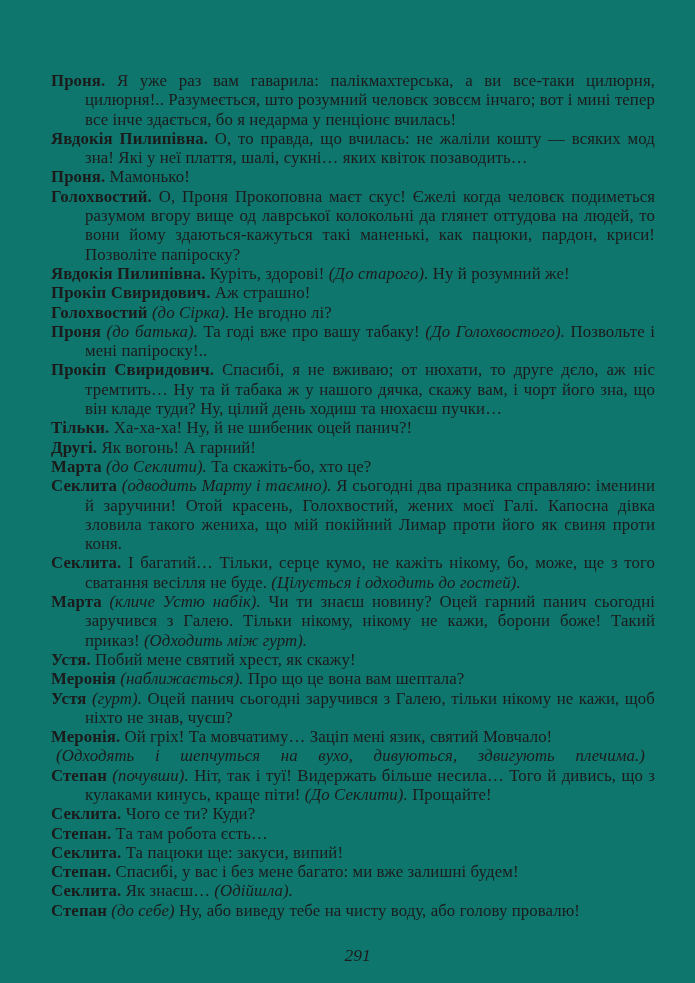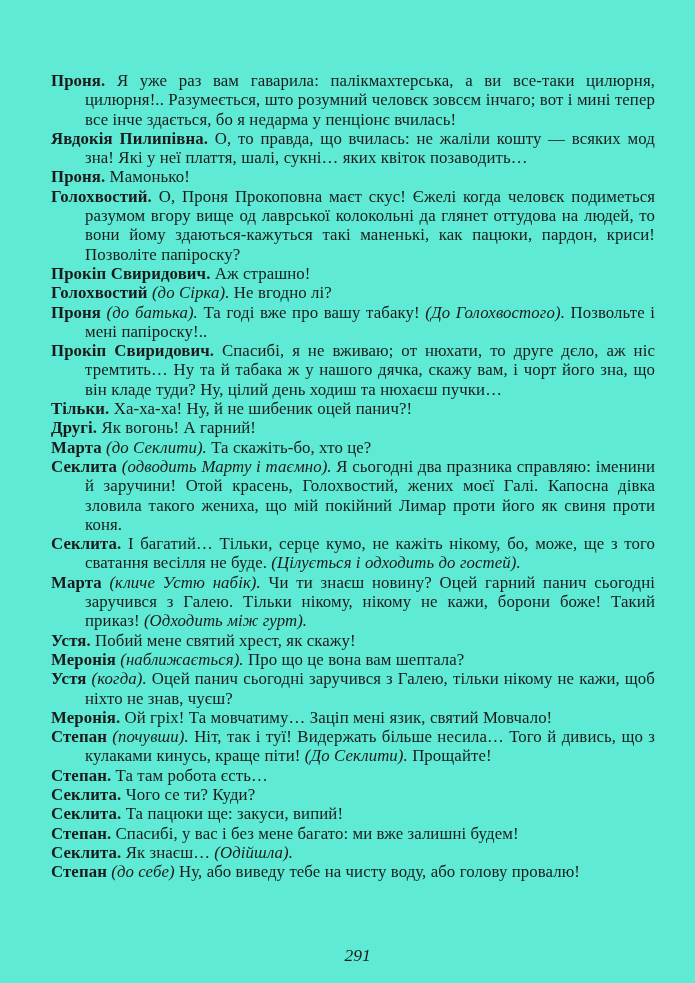--- a/index.html
+++ b/index.html
@@ -4,21 +4,21 @@
 <style>
   html, body {
     margin: 0;
     padding: 0;
     background: #ffffff;
   }
   .page {
     position: relative;
     width: 695px;
     height: 983px;
-    background: #5eead4;
+    background: #0f766e;
     color: #1b1b1b;
     font-family: "Liberation Serif", "DejaVu Serif", serif;
     overflow: hidden;
     box-sizing: border-box;
   }
   .text-block {
     padding: 71px 40px 0 51px;
     font-size: 16.8px;
     line-height: 19.3px;
     letter-spacing: 0.1px;
@@ -53,36 +53,38 @@
 </style>
 </head>
 <body>
 
 <div class="page">
   <div class="text-block">
       <p class="speech"><span class="seg-bold">Проня.</span><span class="seg-normal"> Я уже раз вам гаварила: палікмахтерська, а ви все-таки цилюрня, цилюрня!.. Разумеється, што розумний человєк зовсєм інчаго; вот і мині тепер все інче здається, бо я недарма у пенціонє вчилась!</span></p>
       <p class="speech"><span class="seg-bold">Явдокія Пилипівна.</span><span class="seg-normal"> О, то правда, що вчилась: не жаліли кошту — всяких мод зна! Які у неї плаття, шалі, сукні… яких квіток позаводить…</span></p>
       <p class="speech"><span class="seg-bold">Проня.</span><span class="seg-normal"> Мамонько!</span></p>
       <p class="speech"><span class="seg-bold">Голохвостий.</span><span class="seg-normal"> О, Проня Прокоповна маєт скус! Єжелі когда человєк подиметься разумом вгору вище од лаврської колокольні да глянет оттудова на людей, то вони йому здаються-кажуться такі маненькі, как пацюки, пардон, криси! Позволіте папіроску?</span></p>
+      <p class="speech"><span class="seg-bold">Явдокія Пилипівна.</span><span class="seg-normal"> Куріть, здорові! </span><span class="seg-italic">(До старого).</span><span class="seg-normal"> Ну й розумний же!</span></p>
       <p class="speech"><span class="seg-bold">Прокіп Свиридович.</span><span class="seg-normal"> Аж страшно!</span></p>
       <p class="speech"><span class="seg-bold">Голохвостий</span><span class="seg-italic"> (до Сірка).</span><span class="seg-normal"> Не вгодно лі?</span></p>
       <p class="speech"><span class="seg-bold">Проня</span><span class="seg-italic"> (до батька).</span><span class="seg-normal"> Та годі вже про вашу табаку! </span><span class="seg-italic">(До Голохвостого).</span><span class="seg-normal"> Позвольте і мені папіроску!..</span></p>
       <p class="speech"><span class="seg-bold">Прокіп Свиридович.</span><span class="seg-normal"> Спасибі, я не вживаю; от нюхати, то друге дєло, аж ніс тремтить… Ну та й табака ж у нашого дячка, скажу вам, і чорт його зна, що він кладе туди? Ну, цілий день ходиш та нюхаєш пучки…</span></p>
       <p class="speech"><span class="seg-bold">Тільки.</span><span class="seg-normal"> Ха-ха-ха! Ну, й не шибеник оцей панич?!</span></p>
       <p class="speech"><span class="seg-bold">Другі.</span><span class="seg-normal"> Як вогонь! А гарний!</span></p>
       <p class="speech"><span class="seg-bold">Марта</span><span class="seg-italic"> (до Секлити).</span><span class="seg-normal"> Та скажіть-бо, хто це?</span></p>
       <p class="speech"><span class="seg-bold">Секлита</span><span class="seg-italic"> (одводить Марту і таємно).</span><span class="seg-normal"> Я сьогодні два празника справляю: іменини й заручини! Отой красень, Голохвостий, жених моєї Галі. Капосна дівка зловила такого жениха, що мій покійний Лимар проти його як свиня проти коня.</span></p>
       <p class="speech"><span class="seg-bold">Секлита.</span><span class="seg-normal"> І багатий… Тільки, серце кумо, не кажіть нікому, бо, може, ще з того сватання весілля не буде. </span><span class="seg-italic">(Цілується і одходить до гостей).</span></p>
       <p class="speech"><span class="seg-bold">Марта</span><span class="seg-italic"> (кличе Устю набік).</span><span class="seg-normal"> Чи ти знаєш новину? Оцей гарний панич сьогодні заручився з Галею. Тільки нікому, нікому не кажи, борони боже! Такий приказ! </span><span class="seg-italic">(Одходить між гурт).</span></p>
       <p class="speech"><span class="seg-bold">Устя.</span><span class="seg-normal"> Побий мене святий хрест, як скажу!</span></p>
       <p class="speech"><span class="seg-bold">Меронія</span><span class="seg-italic"> (наближається).</span><span class="seg-normal"> Про що це вона вам шептала?</span></p>
-      <p class="speech"><span class="seg-bold">Устя</span><span class="seg-italic"> (когда).</span><span class="seg-normal"> Оцей панич сьогодні заручився з Галею, тільки нікому не кажи, щоб ніхто не знав, чуєш?</span></p>
+      <p class="speech"><span class="seg-bold">Устя</span><span class="seg-italic"> (гурт).</span><span class="seg-normal"> Оцей панич сьогодні заручився з Галею, тільки нікому не кажи, щоб ніхто не знав, чуєш?</span></p>
       <p class="speech"><span class="seg-bold">Меронія.</span><span class="seg-normal"> Ой гріх! Та мовчатиму… Заціп мені язик, святий Мовчало!</span></p>
+      <p class="direction"><span class="seg-italic">(Одходять і шепчуться на вухо, дивуються, здвигують плечима.)</span></p>
       <p class="speech"><span class="seg-bold">Степан</span><span class="seg-italic"> (почувши).</span><span class="seg-normal"> Ніт, так і туї! Видержать більше несила… Того й дивись, що з кулаками кинусь, краще піти! </span><span class="seg-italic">(До Секлити).</span><span class="seg-normal"> Прощайте!</span></p>
+      <p class="speech"><span class="seg-bold">Секлита.</span><span class="seg-normal"> Чого се ти? Куди?</span></p>
       <p class="speech"><span class="seg-bold">Степан.</span><span class="seg-normal"> Та там робота єсть…</span></p>
-      <p class="speech"><span class="seg-bold">Секлита.</span><span class="seg-normal"> Чого се ти? Куди?</span></p>
       <p class="speech"><span class="seg-bold">Секлита.</span><span class="seg-normal"> Та пацюки ще: закуси, випий!</span></p>
       <p class="speech"><span class="seg-bold">Степан.</span><span class="seg-normal"> Спасибі, у вас і без мене багато: ми вже залишні будем!</span></p>
       <p class="speech"><span class="seg-bold">Секлита.</span><span class="seg-normal"> Як знаєш… </span><span class="seg-italic">(Одійшла).</span></p>
       <p class="speech"><span class="seg-bold">Степан</span><span class="seg-italic"> (до себе)</span><span class="seg-normal"> Ну, або виведу тебе на чисту воду, або голову провалю!</span></p>
     </div>
   <div class="page-number">291</div>
 </div>
 
 </body></html>

